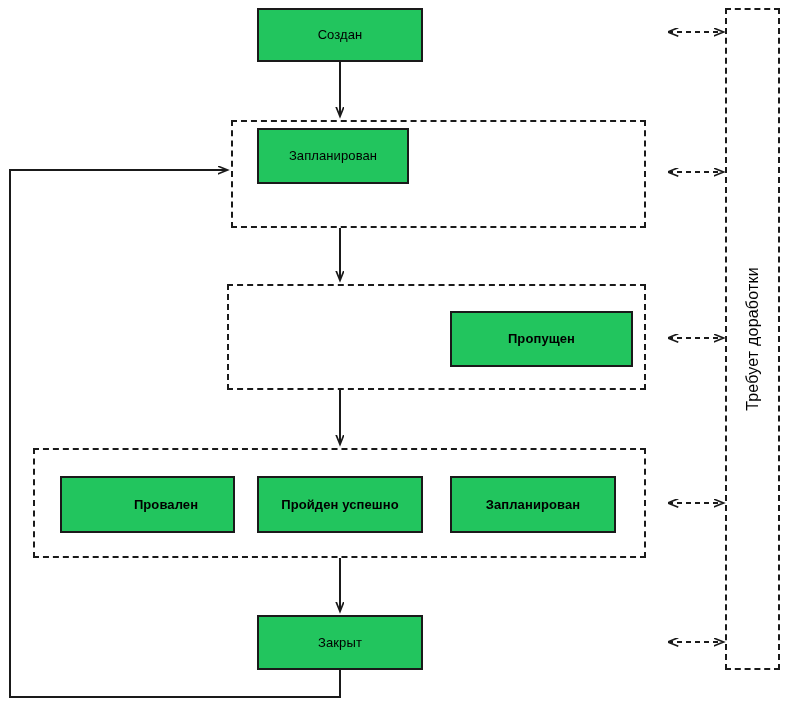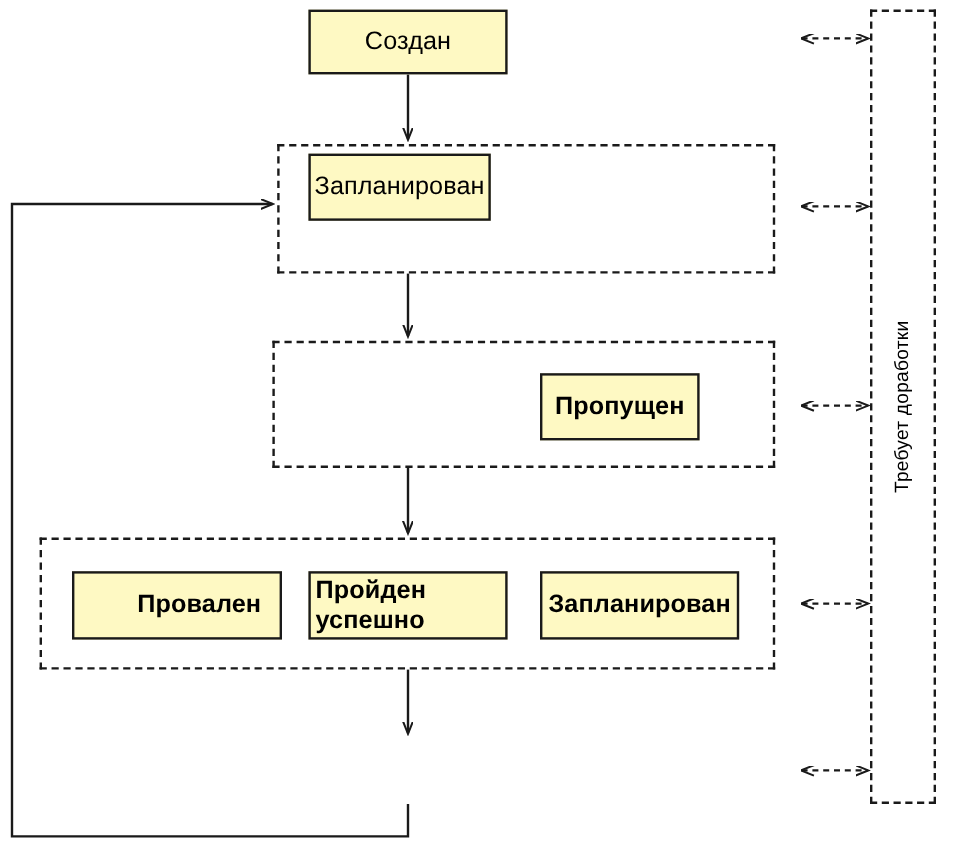--- a/index.html
+++ b/index.html
@@ -8,27 +8,27 @@
     width:794px;height:713px;
     background:#ffffff;
     font-family:"Liberation Sans", sans-serif;
     overflow:hidden;
   }
   
   .node{
     position:absolute;
     box-sizing:border-box;
     border:2px solid #1a1a1a;
-    background:#fef9c3;
+    background:#22c55e;
     display:flex;
     align-items:center;
     justify-content:center;
-    text-align:left;
+    text-align:right;
     color:#000000;
-    font-size:21px;
+    font-size:13px;
     line-height:1.18;
     letter-spacing:.1px;
   }
   .node.bold{font-weight:bold;}
   .node span{display:block;padding:0 4px;}
   
   .group{
     position:absolute;
     box-sizing:border-box;
     border:2px dashed #1a1a1a;
@@ -95,30 +95,33 @@
       <path d="M668,642 L723,642" marker-end="url(#ah)" marker-start="url(#ah-start)"></path>
     </g>
   </svg>
 
   <div class="node" id="node-created" style="left: 257px; top: 8px; width: 166px; height: 54px;">
       <span>Создан</span>
     </div>
   <div class="node" id="node-planned" style="left: 257px; top: 128px; width: 152px; height: 56px;">
       <span>Запланирован</span>
     </div>
-  <div class="node bold" id="node-skipped" style="left: 450px; top: 311px; width: 133px; height: 56px;">
+  <div class="node bold" id="node-skipped" style="left: 450px; top: 311px; width: 183px; height: 56px;">
       <span>Пропущен</span>
     </div>
   <div class="node bold" id="node-failed" style="left: 60px; top: 476px; width: 175px; height: 57px; padding-left: 37px;">
       <span>Провален</span>
     </div>
   <div class="node bold" id="node-passed" style="left: 257px; top: 476px; width: 166px; height: 57px;">
       <span>Пройден успешно</span>
     </div>
   <div class="node bold" id="node-blocked" style="left: 450px; top: 476px; width: 166px; height: 57px;">
       <span>Запланирован</span>
     </div>
+  <div class="node" id="node-closed" style="left: 257px; top: 615px; width: 166px; height: 55px;">
+      <span>Закрыт</span>
+    </div>
 
   <div class="rework" id="rework-panel" style="left: 725px; top: 8px; width: 55px; height: 662px;">
     <div class="rework-label">Требует доработки</div>
   </div>
 
 </div>
 
 </body></html>

